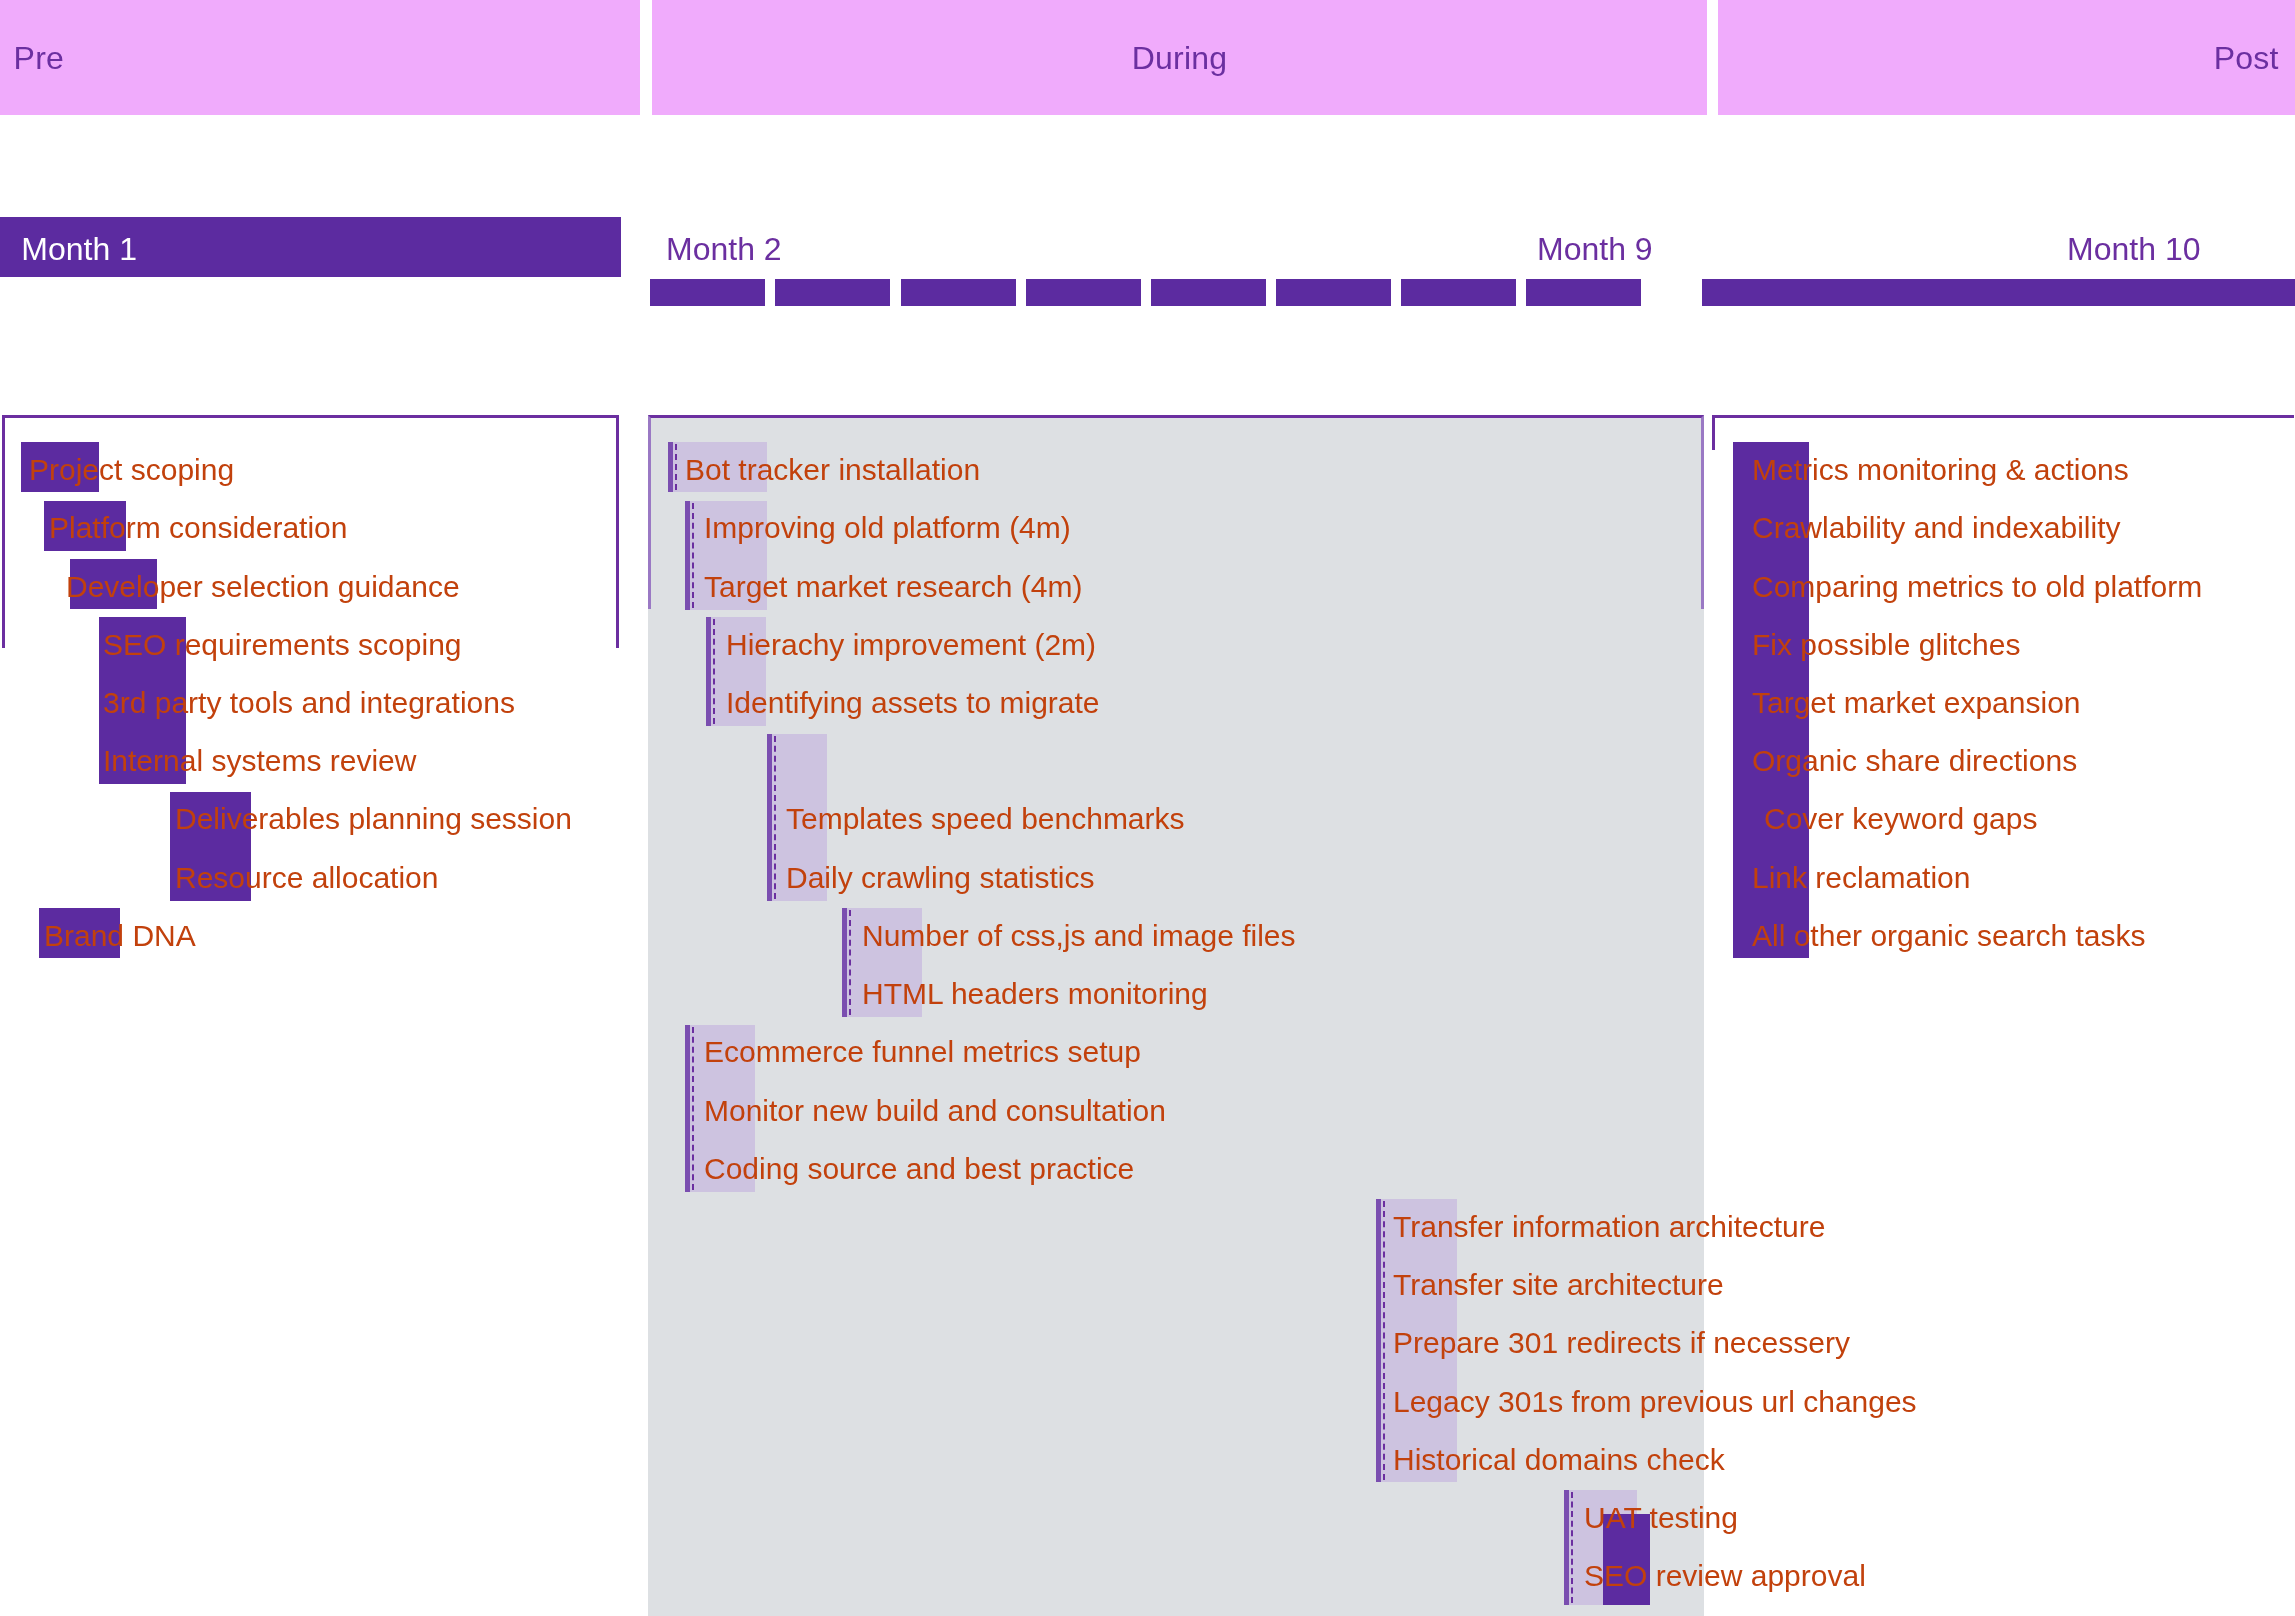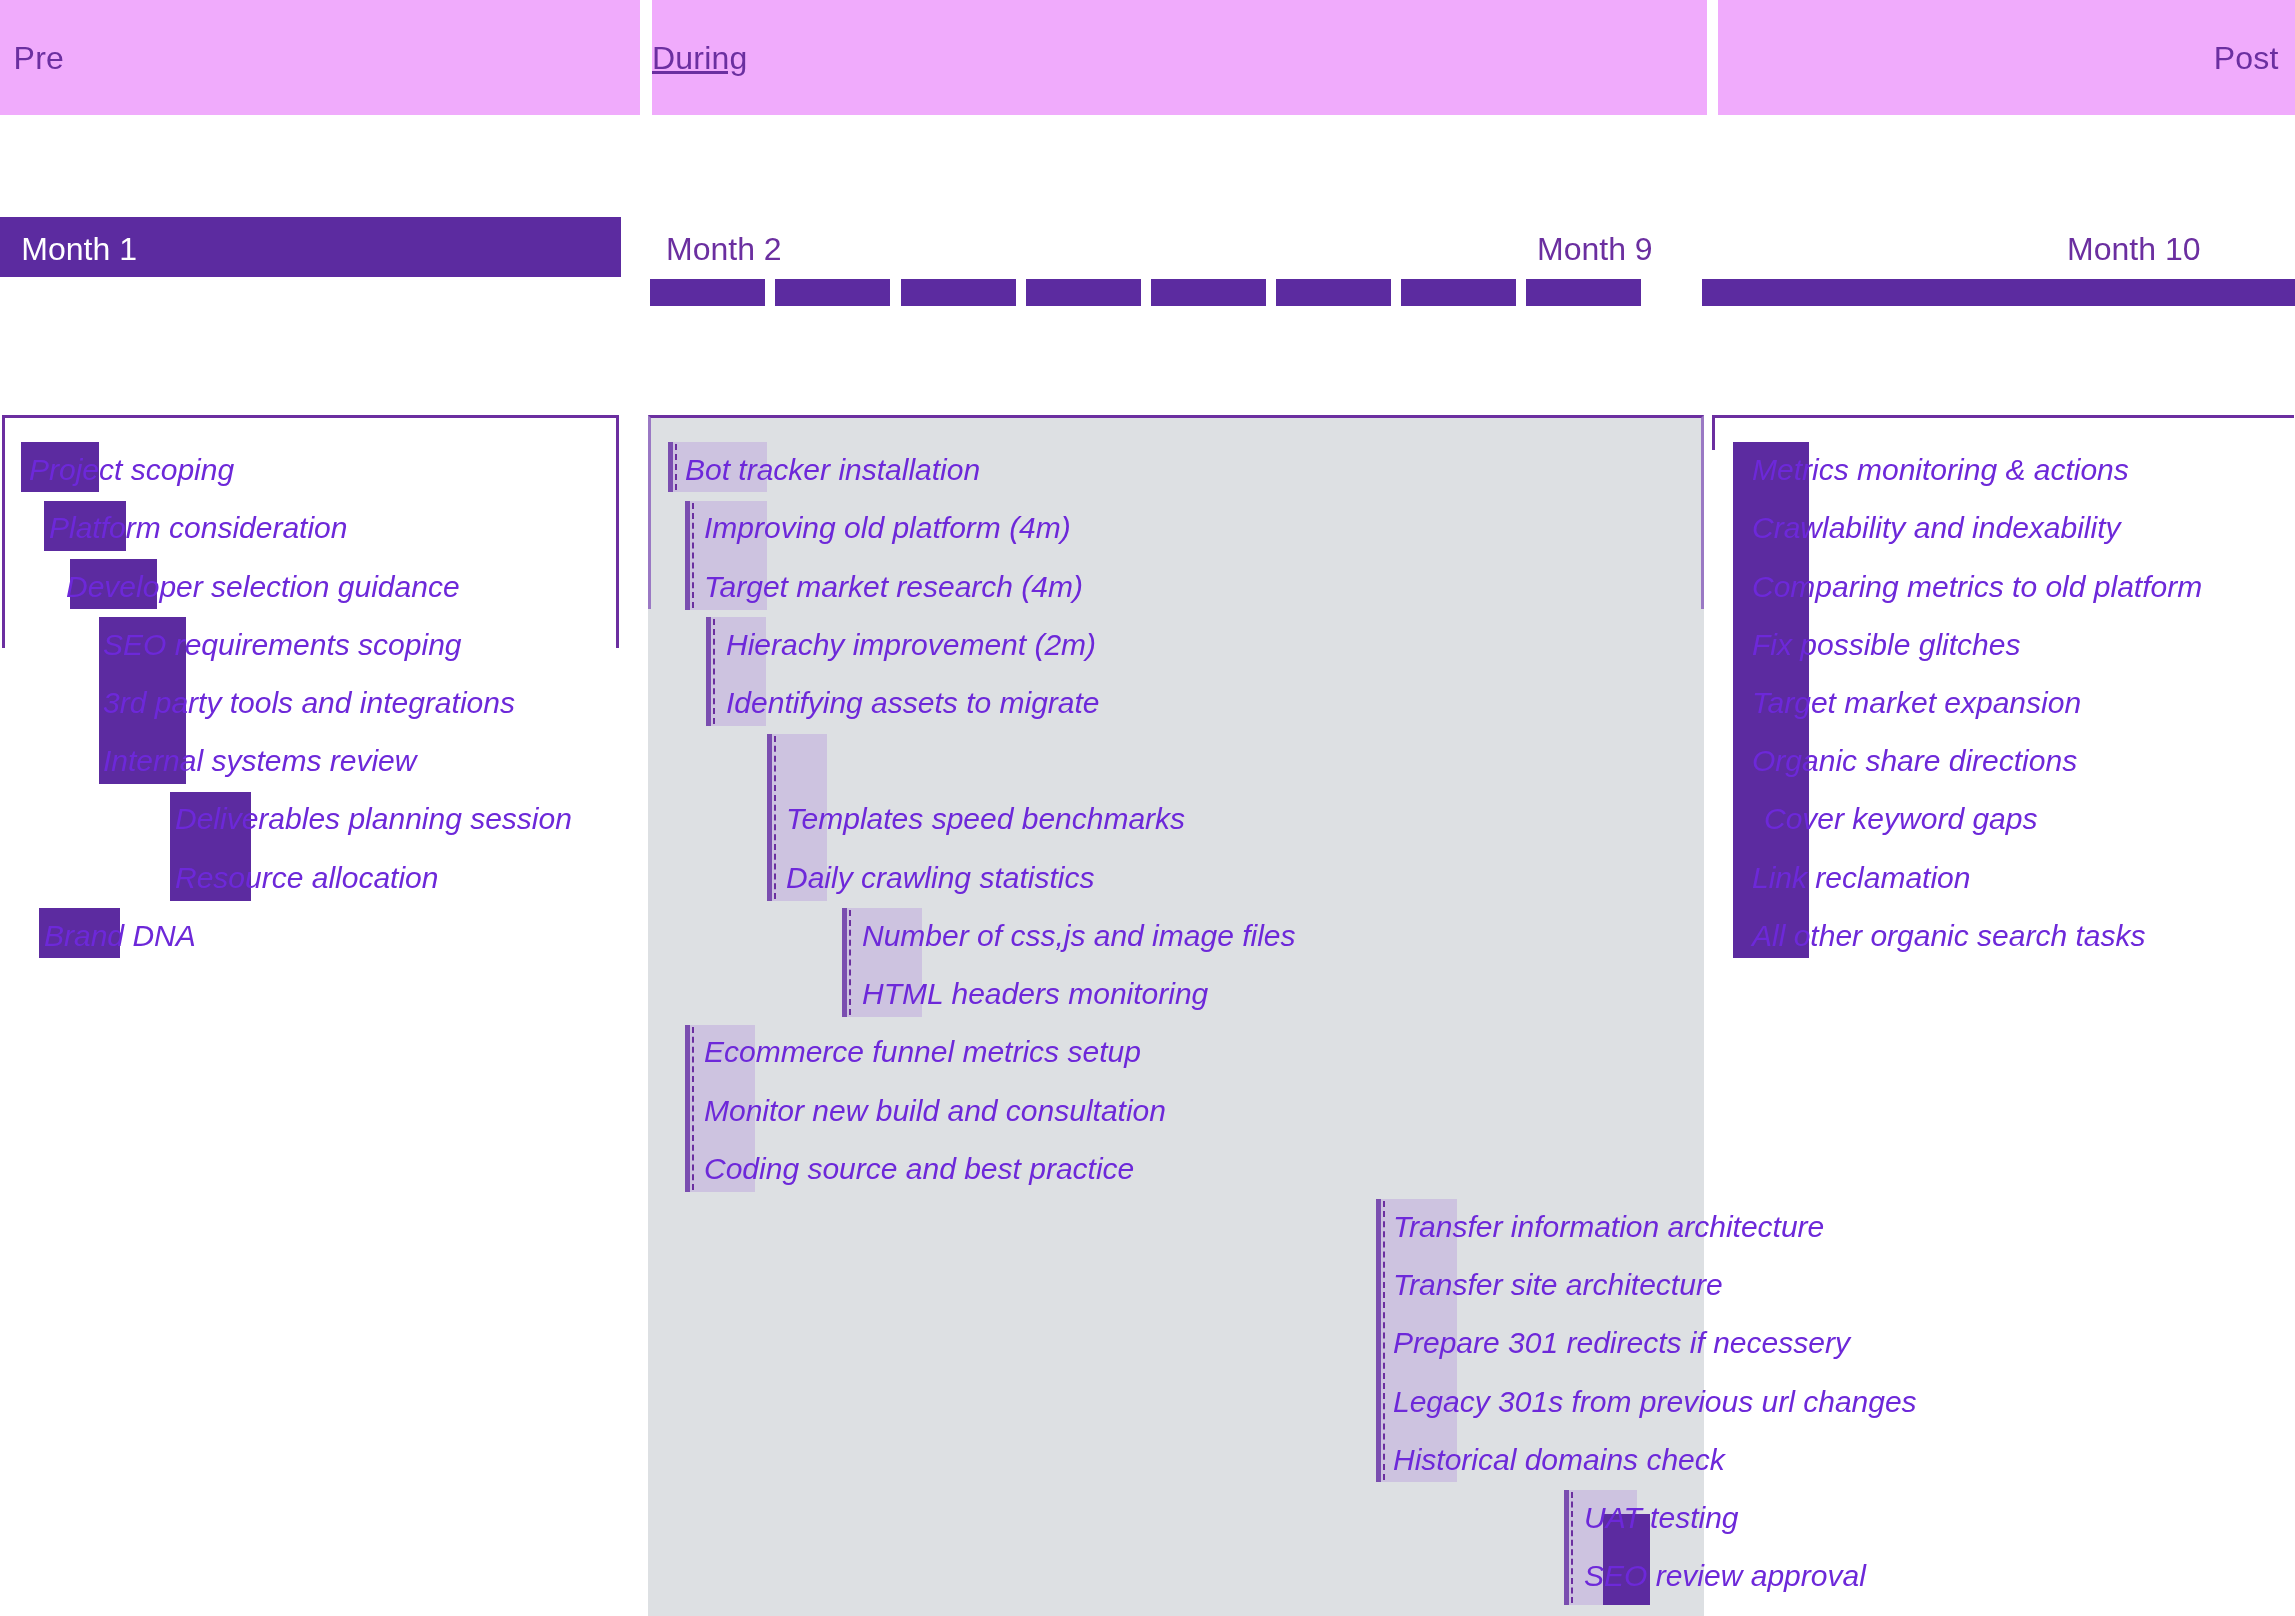--- a/index.html
+++ b/index.html
@@ -19,21 +19,21 @@
     background:#f0abfc;
   }
   .phase .lbl{
     position:absolute;top:40px;
     font-size:32px;color:#6B2FA0;letter-spacing:0.2px;white-space:nowrap;
   }
   .phase.pre  {left:0;    width:640px;}
   .phase.during{left:652px;width:1055px;}
   .phase.post {left:1718px;width:578px;}
   .phase.pre .lbl   {left:13.6px;}
-  .phase.during .lbl{left:0;right:0;text-align:left;text-decoration:underline;}
+  .phase.during .lbl{left:0;right:0;text-align:center;}
   .phase.post .lbl  {right:17.5px;}
 
   
   .mrow{position:absolute;left:0;top:225px;width:2216px;height:87px;text-align:center;}
   .mlabel{
     position:absolute;top:0;font-size:32px;white-space:nowrap;color:#6B2FA0;
   }
   .mlabel.onbar{color:#ffffff;}
   .mbar{
     position:absolute;background:#5C2BA0;
@@ -63,24 +63,23 @@
   }
   .tbar .dash{
     position:absolute;left:6.8px;top:1.9px;bottom:1.9px;width:0;
     border-left:2.9px dashed #6B2FA0;
   }
 
   
   .task{
     position:absolute;
     font-size:30px;
-    color:#6d28d9;
+    color:#c2410c;
     white-space:nowrap;
     line-height:1;
-    font-style:italic;
   }
 </style>
 </head>
 <body>
 
 <div class="stage">
 
   <div class="phase pre">
     <div class="lbl">Pre</div>
   </div>

